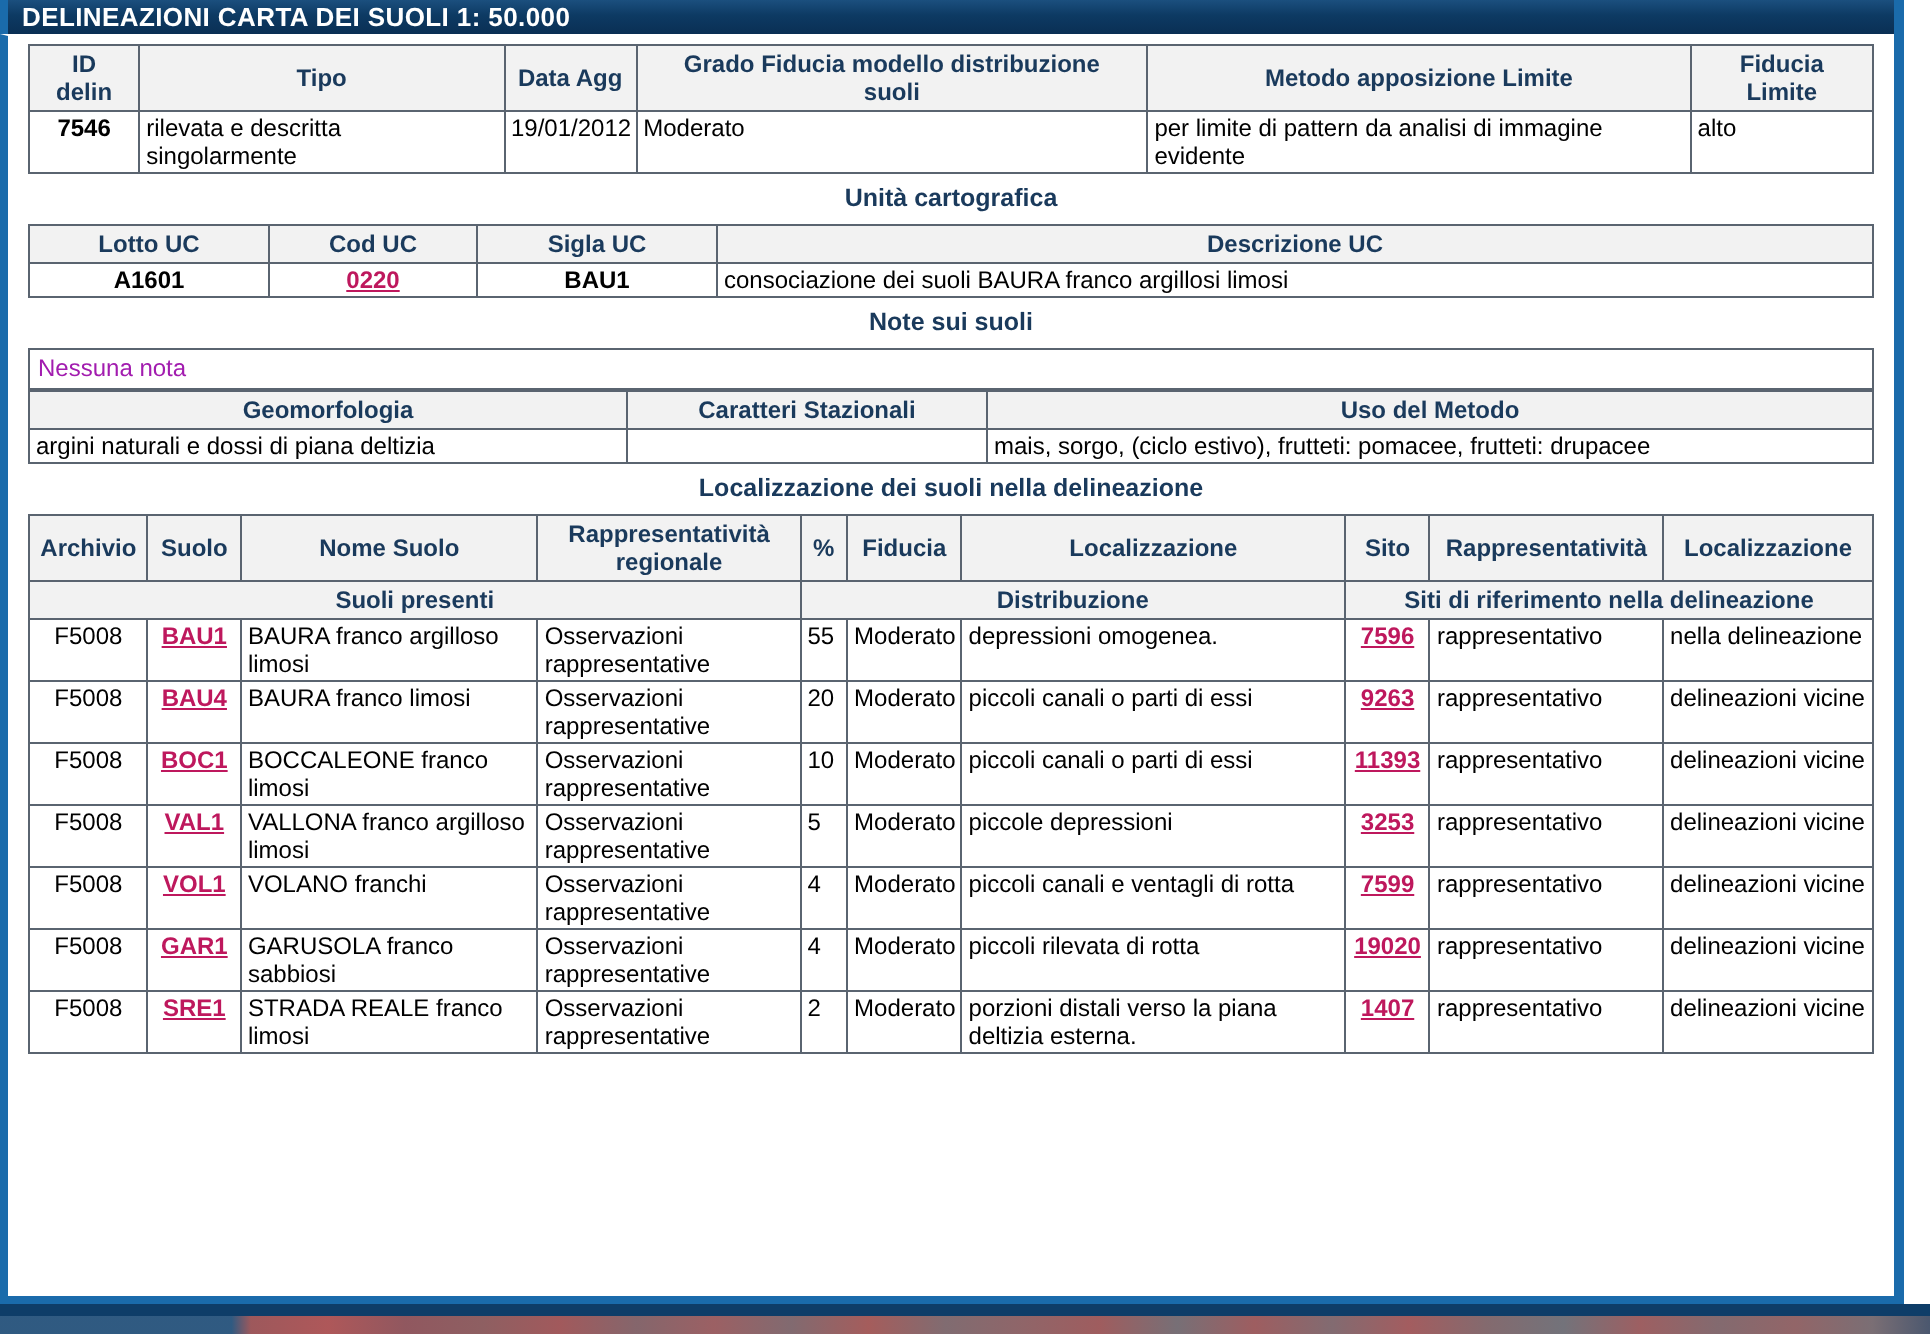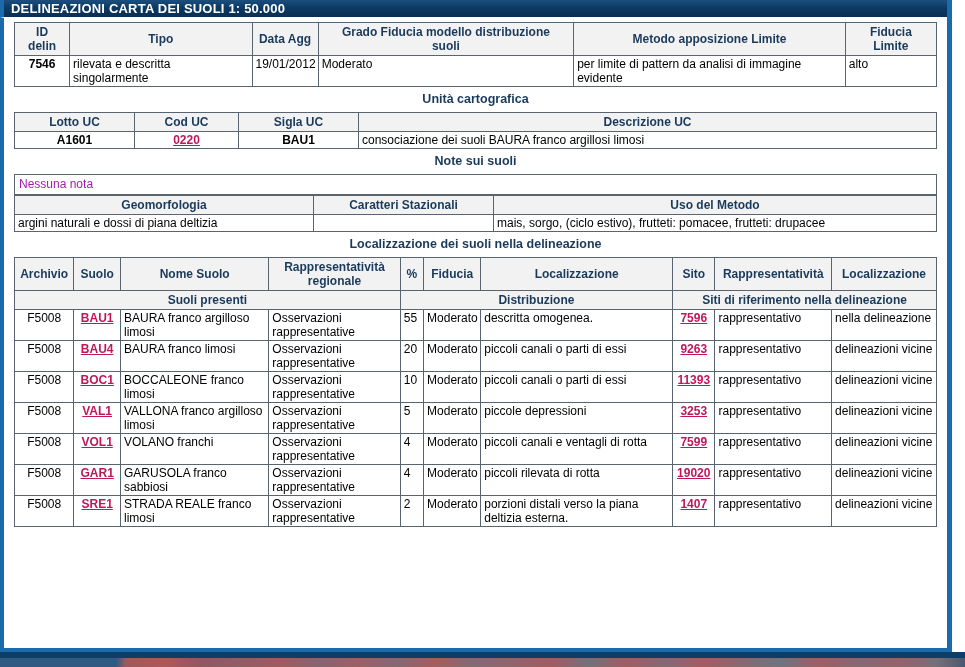--- a/index.html
+++ b/index.html
@@ -300,21 +300,21 @@
             </tr>
           </thead>
           <tbody id="distrib-body">
           <tr>
                 <td class="c mid">F5008</td>
                 <td class="c mid"><a class="lnk">BAU1</a></td>
                 <td>BAURA franco argilloso limosi</td>
                 <td>Osservazioni rappresentative</td>
                 <td class="r mid">55</td>
                 <td class="mid">Moderato</td>
-                <td class="mid">descritta omogenea.</td>
+                <td class="mid">depressioni omogenea.</td>
                 <td class="c mid"><a class="lnk">7596</a></td>
                 <td class="mid">rappresentativo</td>
                 <td>nella delineazione</td>
               </tr>
               <tr>
                 <td class="c mid">F5008</td>
                 <td class="c mid"><a class="lnk">BAU4</a></td>
                 <td>BAURA franco limosi</td>
                 <td>Osservazioni rappresentative</td>
                 <td class="r mid">20</td>

